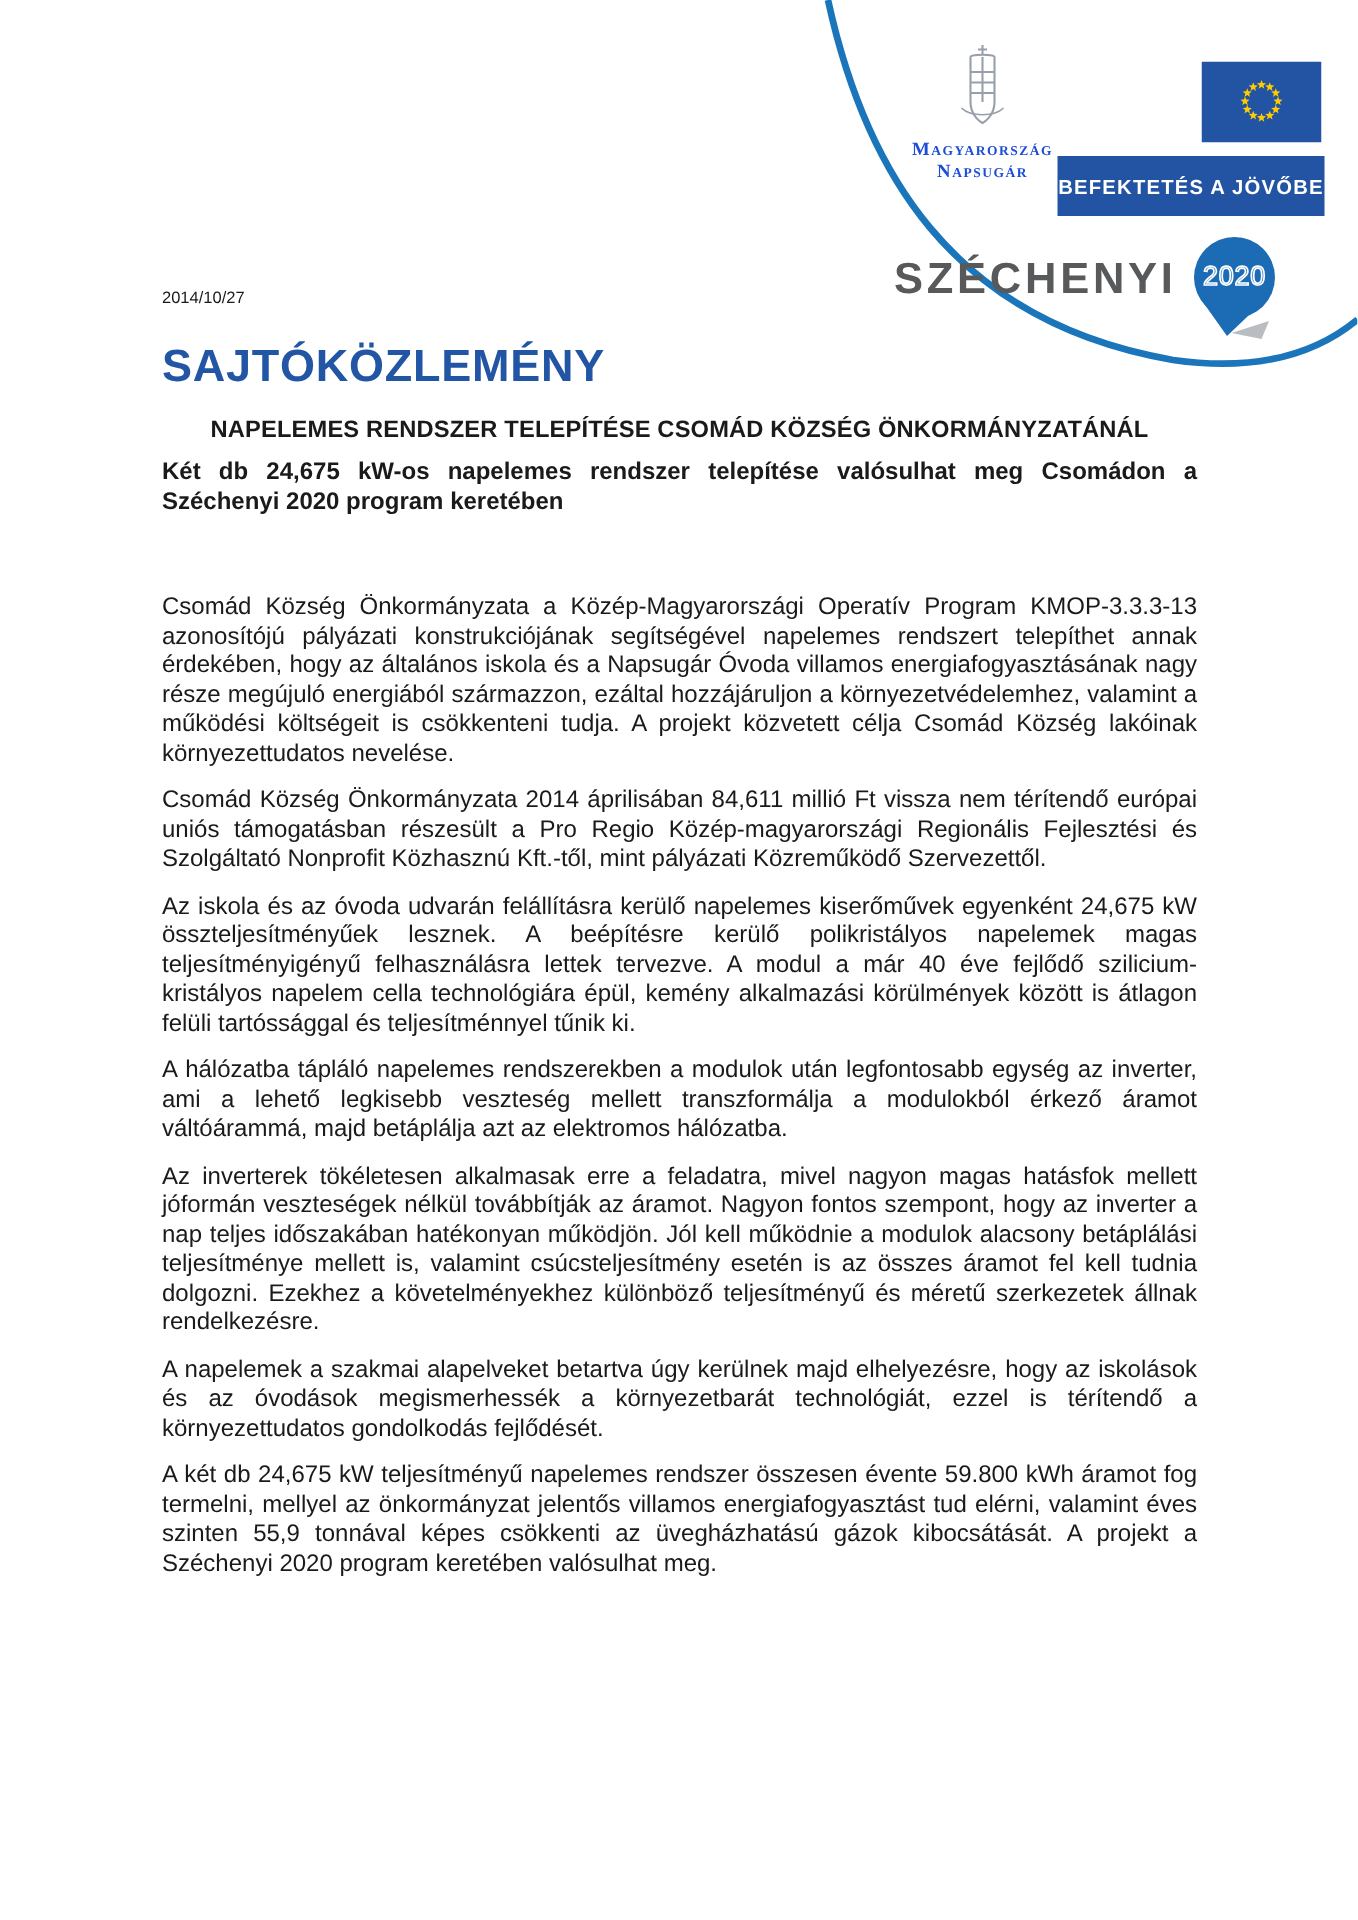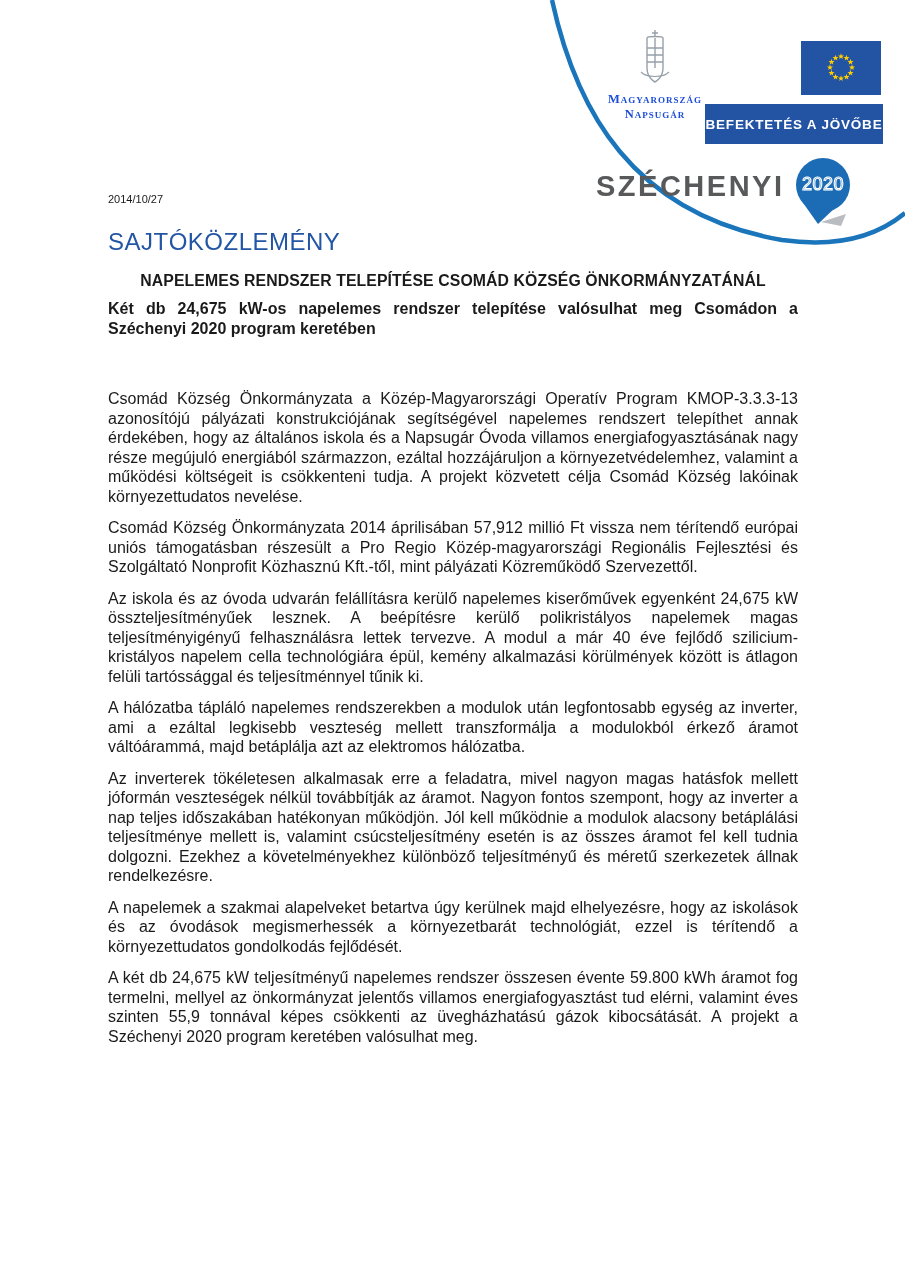--- a/index.html
+++ b/index.html
@@ -38,21 +38,21 @@
   .sz-text{
     font-size:29px;font-weight:bold;letter-spacing:2.5px;color:#58595b;
     margin-top:14px;
   }
   .pin{margin-left:7px;}
   
   .content{position:absolute;left:108px;top:193px;width:690px;}
   .date{font-size:11px;margin:0 0 23px 0;}
   .org{font-size:16px;font-weight:bold;margin:0 0 38px 0;}
   .title{
-    font-size:24px;font-weight:normal;color:#2355a5;
+    font-size:30px;font-weight:bold;color:#2355a5;
     letter-spacing:0.5px;margin:0 0 16px 0;
   }
   .subtitle{font-size:15.8px;font-weight:bold;margin:0 0 9px 0;letter-spacing:0.1px;text-align:center;}
   .lead{
     font-size:16px;font-weight:bold;line-height:19.5px;
     text-align:justify;margin:0 0 51px 0;
   }
   .body-p{
     font-size:16px;line-height:19.5px;text-align:justify;
     margin:0 0 12px 0;
@@ -118,21 +118,21 @@
     </div>
 
   </div>
 
   <div class="content">
     <div class="date">2014/10/27</div>
     <h1 class="title">SAJTÓKÖZLEMÉNY</h1>
     <h2 class="subtitle">NAPELEMES RENDSZER TELEPÍTÉSE CSOMÁD KÖZSÉG ÖNKORMÁNYZATÁNÁL</h2>
     <p class="lead">Két db 24,675 kW-os napelemes rendszer telepítése valósulhat meg Csomádon a Széchenyi 2020 program keretében</p>
     <p class="body-p">Csomád Község Önkormányzata a Közép-Magyarországi Operatív Program KMOP-3.3.3-13 azonosítójú pályázati konstrukciójának segítségével napelemes rendszert telepíthet annak érdekében, hogy az általános iskola és a Napsugár Óvoda villamos energiafogyasztásának nagy része megújuló energiából származzon, ezáltal hozzájáruljon a környezetvédelemhez, valamint a működési költségeit is csökkenteni tudja. A projekt közvetett célja Csomád Község lakóinak környezettudatos nevelése.</p>
-    <p class="body-p">Csomád Község Önkormányzata 2014 áprilisában 57,912 millió Ft vissza nem térítendő európai uniós támogatásban részesült a Pro Regio Közép-magyarországi Regionális Fejlesztési és Szolgáltató Nonprofit Közhasznú Kft.-től, mint pályázati Közreműködő Szervezettől.</p>
+    <p class="body-p">Csomád Község Önkormányzata 2014 áprilisában 84,611 millió Ft vissza nem térítendő európai uniós támogatásban részesült a Pro Regio Közép-magyarországi Regionális Fejlesztési és Szolgáltató Nonprofit Közhasznú Kft.-től, mint pályázati Közreműködő Szervezettől.</p>
     <p class="body-p">Az iskola és az óvoda udvarán felállításra kerülő napelemes kiserőművek egyenként 24,675 kW összteljesítményűek lesznek. A beépítésre kerülő polikristályos napelemek magas teljesítményigényű felhasználásra lettek tervezve. A modul a már 40 éve fejlődő szilicium-kristályos napelem cella technológiára épül, kemény alkalmazási körülmények között is átlagon felüli tartóssággal és teljesítménnyel tűnik ki.</p>
-    <p class="body-p">A hálózatba tápláló napelemes rendszerekben a modulok után legfontosabb egység az inverter, ami a ezáltal legkisebb veszteség mellett transzformálja a modulokból érkező áramot váltóárammá, majd betáplálja azt az elektromos hálózatba.</p>
+    <p class="body-p">A hálózatba tápláló napelemes rendszerekben a modulok után legfontosabb egység az inverter, ami a lehető legkisebb veszteség mellett transzformálja a modulokból érkező áramot váltóárammá, majd betáplálja azt az elektromos hálózatba.</p>
     <p class="body-p">Az inverterek tökéletesen alkalmasak erre a feladatra, mivel nagyon magas hatásfok mellett jóformán veszteségek nélkül továbbítják az áramot. Nagyon fontos szempont, hogy az inverter a nap teljes időszakában hatékonyan működjön. Jól kell működnie a modulok alacsony betáplálási teljesítménye mellett is, valamint csúcsteljesítmény esetén is az összes áramot fel kell tudnia dolgozni. Ezekhez a követelményekhez különböző teljesítményű és méretű szerkezetek állnak rendelkezésre.</p>
     <p class="body-p">A napelemek a szakmai alapelveket betartva úgy kerülnek majd elhelyezésre, hogy az iskolások és az óvodások megismerhessék a környezetbarát technológiát, ezzel is térítendő a környezettudatos gondolkodás fejlődését.</p>
     <p class="body-p">A két db 24,675 kW teljesítményű napelemes rendszer összesen évente 59.800 kWh áramot fog termelni, mellyel az önkormányzat jelentős villamos energiafogyasztást tud elérni, valamint éves szinten 55,9 tonnával képes csökkenti az üvegházhatású gázok kibocsátását. A projekt a Széchenyi 2020 program keretében valósulhat meg.</p>
   </div>
 
 </div>
 
 </body></html>

